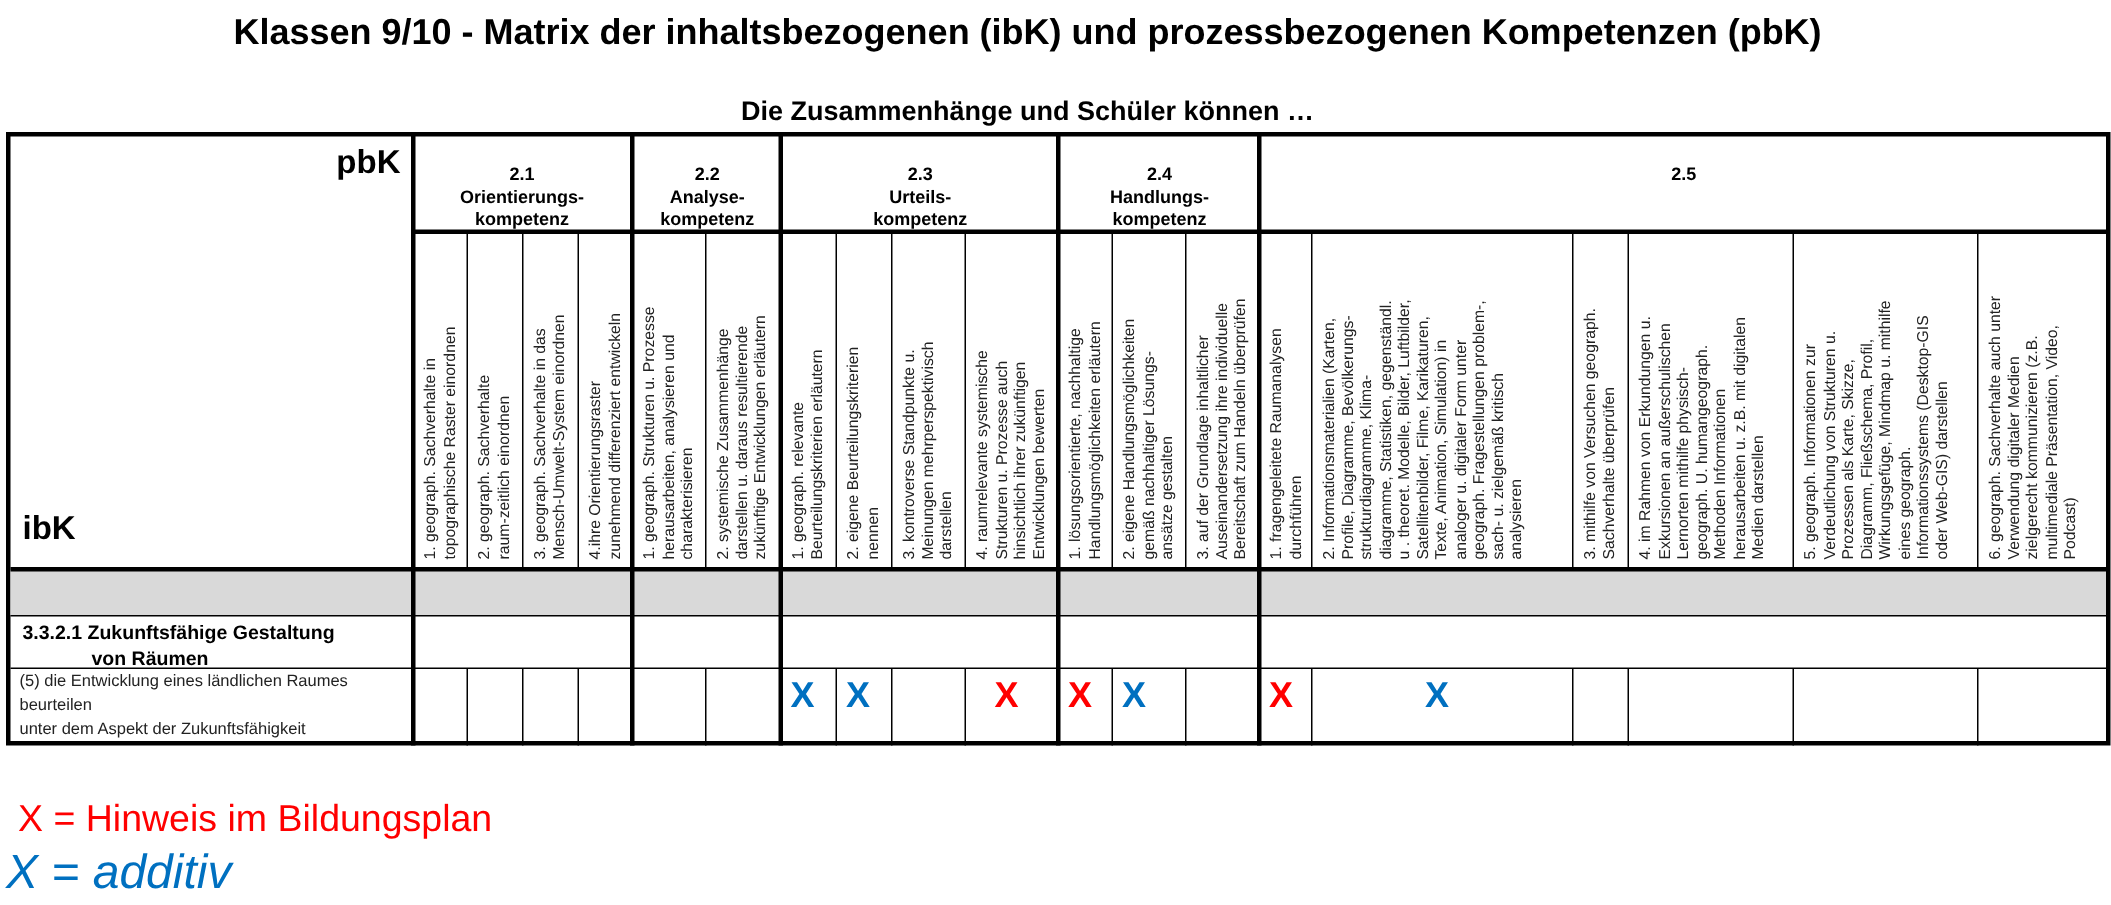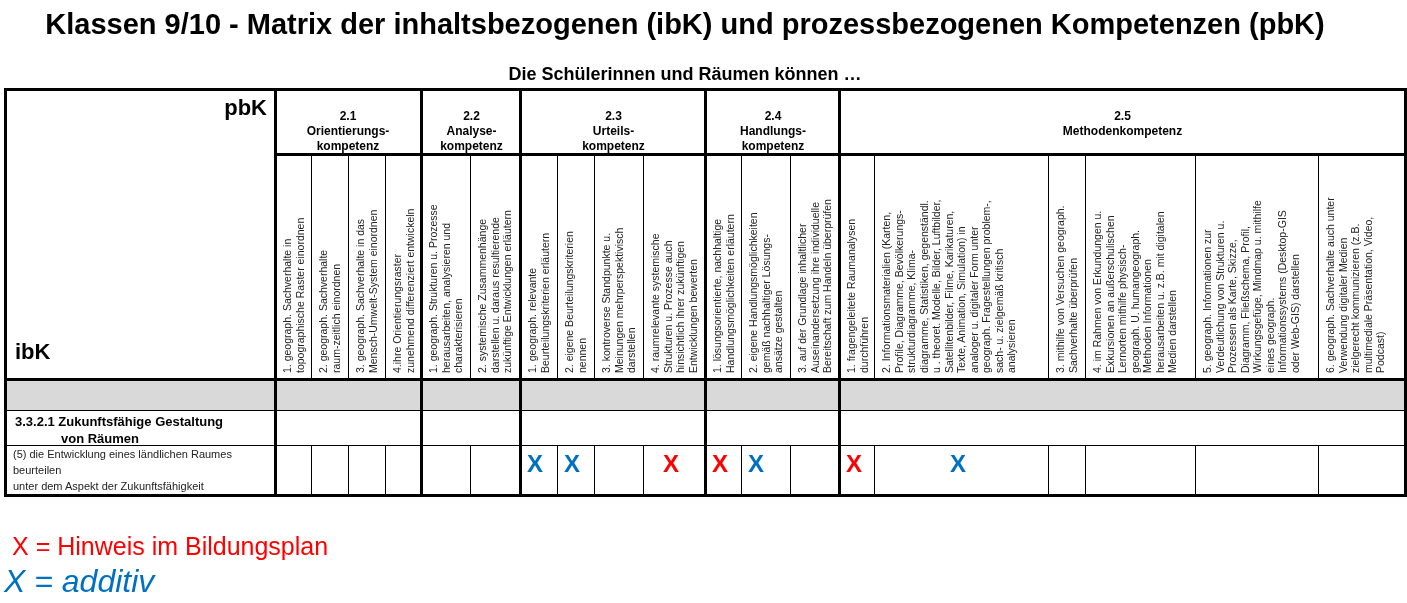--- a/index.html
+++ b/index.html
@@ -1,17 +1,17 @@
 <!DOCTYPE html>
 <html><head>
 <meta charset="utf-8">
 <style>
   html, body { margin: 0; padding: 0; background: #ffffff; }
   body { width: 1407px; height: 603px; position: relative; overflow: hidden; font-family: "Liberation Sans", sans-serif; color: #000; }
-  .title { position: absolute; left: 0; top: 8px; width: 1370px; text-align: center; font-weight: bold; font-size: 29px; }
+  .title { position: absolute; left: 0; top: 8px; width: 1370px; text-align: center; font-weight: bold; font-size: 24px; }
   .subtitle { position: absolute; left: 275px; top: 64px; width: 820px; text-align: center; font-weight: bold; font-size: 18px; }
   .tbl { position: absolute; left: 4px; top: 88px; width: 1403px; height: 409px; }
   .abs { position: absolute; box-sizing: border-box; }
   .outer { left: 0; top: 0; width: 1403px; height: 409px; border: 3px solid #000; }
   .vline { background: #000; }
   .hline { background: #000; }
   .pbk { position: absolute; right: 0; top: 4px; font-weight: bold; font-size: 22px; }
   .ibk { position: absolute; left: 8px; top: 248px; font-weight: bold; font-size: 22px; }
   .grp { text-align: center; font-weight: bold; font-size: 12px; line-height: 15px; padding-top: 18px; }
   .rot-wrap { overflow: hidden; }
@@ -21,21 +21,21 @@
   .sub-label { font-weight: bold; font-size: 13px; line-height: 17px; padding: 3px 0 16px 8px; }
   .row-label { font-size: 11px; line-height: 16px; padding: 0 0 0 6px; color: #222; }
   .x { position: absolute; font-weight: bold; font-size: 24px; top: 3px; }
   .legend1 { position: absolute; left: 12px; top: 532px; font-size: 25px; }
   .legend2 { position: absolute; left: 4px; top: 563px; font-size: 32px; font-style: italic; }
 </style>
 </head>
 <body>
 
 <div class="title">Klassen 9/10 - Matrix der inhaltsbezogenen (ibK) und prozessbezogenen Kompetenzen (pbK)</div>
-<div class="subtitle">Die Schülerinnen und Räumen können …</div>
+<div class="subtitle">Die Zusammenhänge und Schüler können …</div>
 
 <div class="tbl" id="tbl">
   <div class="abs outer"></div>
 
   <div class="abs" style="left:3px;top:3px;width:266px;height:288px;padding-left:48px;">
     <span class="pbk" style="right:6px;">pbK</span>
     <span class="ibk">ibK</span>
   </div>
 
   <div class="abs grp" style="left:271px;top:3px;width:146px;height:62px;">
@@ -53,21 +53,20 @@
     <div>Urteils-</div>
     <div>kompetenz</div>
   </div>
   <div class="abs grp" style="left:703px;top:3px;width:132px;height:62px;">
     <div>2.4</div>
     <div>Handlungs-</div>
     <div>kompetenz</div>
   </div>
   <div class="abs grp" style="left:837px;top:3px;width:563px;height:62px;">
     <div>2.5</div>
-    <div>Methodenkompetenz</div>
   </div>
 
   <div id="colheaders">
       <div class="abs rot-wrap" style="left: 271px; top: 67px; width: 36px; height: 224px;">
         <div class="rot" style="left: 6px; top: 218px; width: 214px;">1. geograph. Sachverhalte in
 topographische Raster einordnen</div>
       </div>
       <div class="abs rot-wrap" style="left: 307px; top: 67px; width: 37px; height: 224px;">
         <div class="rot" style="left: 6px; top: 218px; width: 214px;">2. geograph. Sachverhalte
 raum-zeitlich einordnen</div>

